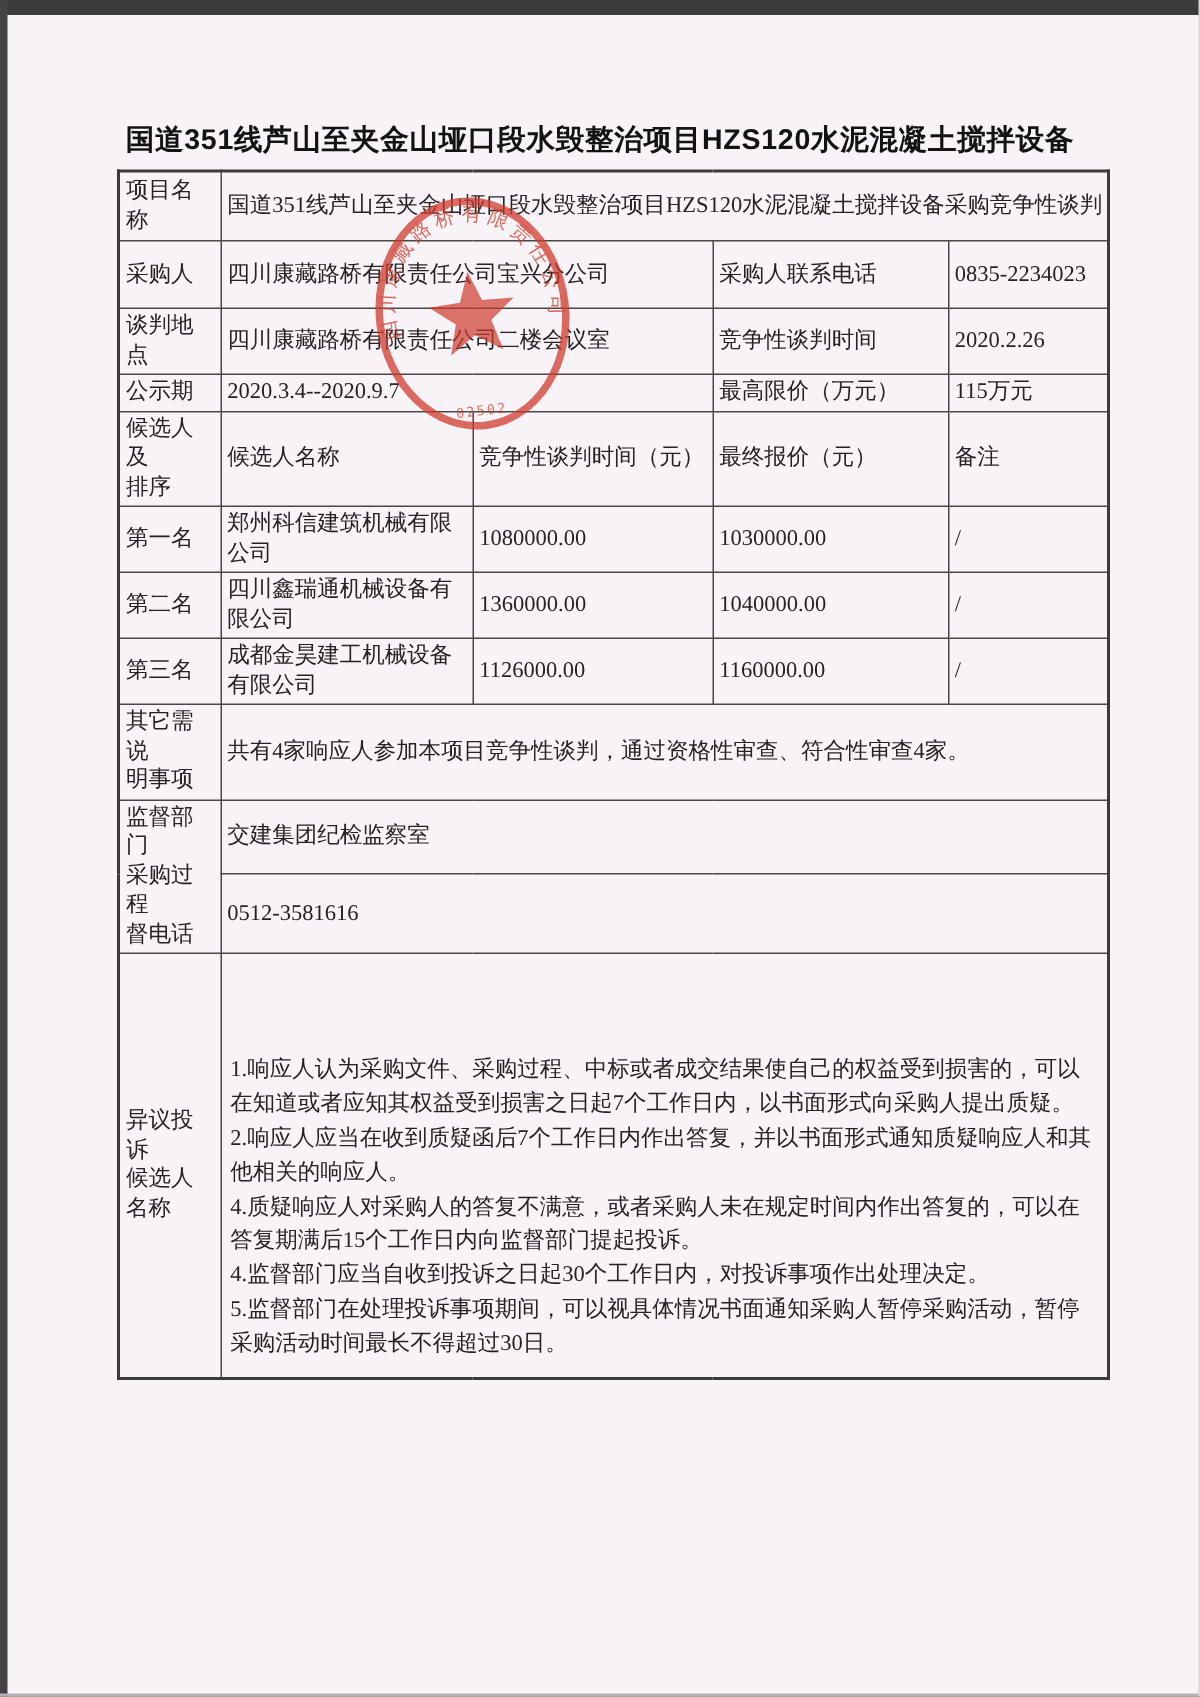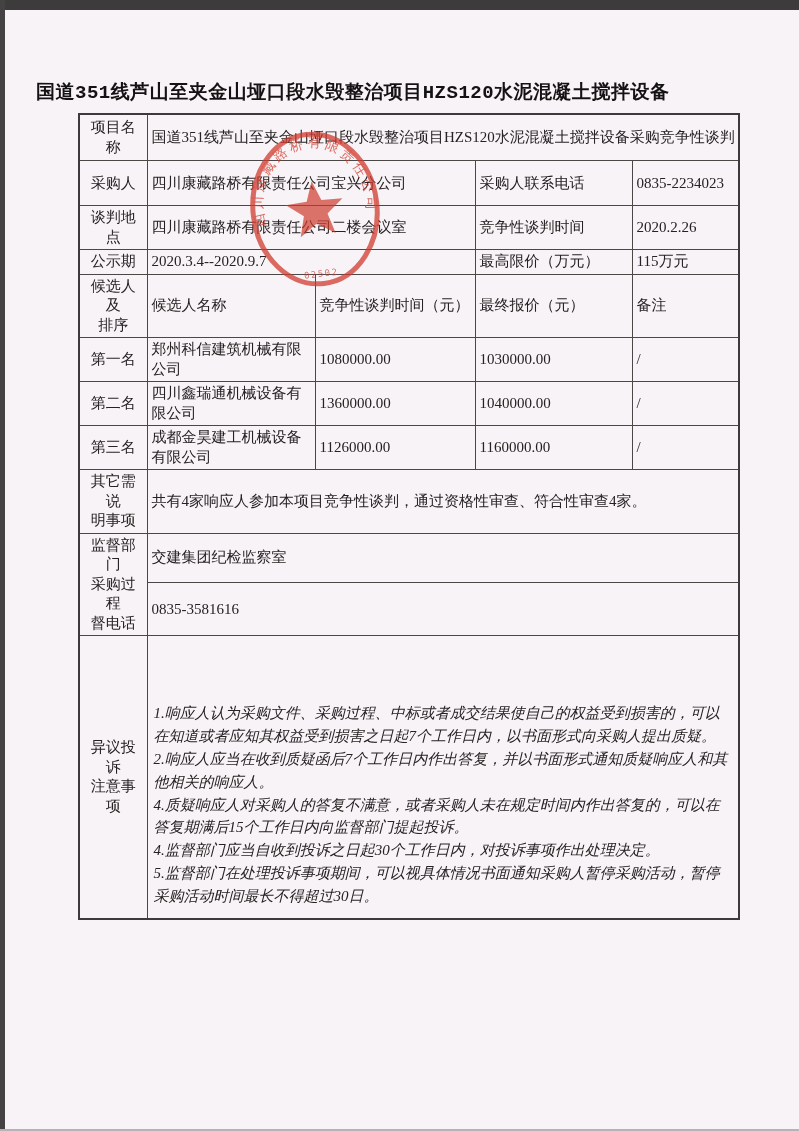--- a/index.html
+++ b/index.html
@@ -9,48 +9,48 @@
     font-family:"Liberation Serif","DejaVu Serif",serif;
     color:#262223;
   }
   .edge-top{position:absolute;top:0;left:0;right:0;height:10px;background:#3e3b3c;}
   .edge-left{position:absolute;top:0;left:0;bottom:0;width:5px;background:#454243;}
   .edge-bottom{position:absolute;bottom:0;left:0;right:0;height:2px;background:#b9b1b5;}
   .edge-right{position:absolute;top:0;right:0;bottom:0;width:1px;background:#ddd5da;}
 
   .title{
     padding-top:80px;margin:0 36px 5px 36px;
-    font-family:Liberation Mono, monospace;
+    text-align:center;font-family:Liberation Sans, sans-serif;
     font-weight:bold;font-size:19px;line-height:1.47;color:#141213;
     letter-spacing:.5px;
   }
 
   table.doc{
     border-collapse:collapse;table-layout:fixed;
     width:660px;margin-left:78px;
     border:2px solid #3d3a3b;
   }
   table.doc td{
     border:1.5px solid #4a4747;
     padding:2px 4px;
     font-size:15px;line-height:1.3;
     vertical-align:middle;
     overflow:hidden;
   }
-  td.lab{padding:2px 2px 2px 4px;text-align:center;margin-left:44px;}
+  td.lab{padding:2px 2px 2px 4px;text-align:left;margin-left:44px;}
   td.c{}
   td.l{text-align:left;}
   .pre{white-space:pre-line;}
   td.longline{white-space:nowrap;font-size:14px;}
   td.notice-cell{vertical-align:top;}
   .notice{
     padding:64px 2px 8px 2px;
     font-size:15px;line-height:1.52;text-align:left;
   }
-  .notice div{margin:0;font-style:italic;}
+  .notice div{margin:0;}
 
   .seal{position:absolute;left:249px;top:129px;width:136px;height:162px;opacity:.82;pointer-events:none;}
 </style>
 </head>
 <body>
 
 <div class="page">
   <div class="edge-top"></div>
   <div class="edge-left"></div>
   <div class="edge-bottom"></div>
@@ -135,26 +135,26 @@
       <td colspan="4" class="c">共有4家响应人参加本项目竞争性谈判，通过资格性审查、符合性审查4家。</td>
     </tr>
 
     <tr style="height:37px">
       <td class="lab pre" rowspan="2">监督部门
 采购过程
 督电话</td>
       <td colspan="4" class="c">交建集团纪检监察室</td>
     </tr>
     <tr style="height:40px">
-      <td colspan="4" class="c">0835-3581616</td>
+      <td colspan="4" class="c">0512-3581616</td>
     </tr>
 
     <tr style="height:270px">
       <td class="lab pre">异议投诉
-注意事项</td>
+候选人名称</td>
       <td colspan="4" class="l notice-cell">
         <div class="notice">
           <div>1.响应人认为采购文件、采购过程、中标或者成交结果使自己的权益受到损害的，可以在知道或者应知其权益受到损害之日起7个工作日内，以书面形式向采购人提出质疑。</div>
           <div>2.响应人应当在收到质疑函后7个工作日内作出答复，并以书面形式通知质疑响应人和其他相关的响应人。</div>
           <div>4.质疑响应人对采购人的答复不满意，或者采购人未在规定时间内作出答复的，可以在答复期满后15个工作日内向监督部门提起投诉。</div>
           <div>4.监督部门应当自收到投诉之日起30个工作日内，对投诉事项作出处理决定。</div>
           <div>5.监督部门在处理投诉事项期间，可以视具体情况书面通知采购人暂停采购活动，暂停采购活动时间最长不得超过30日。</div>
         </div>
       </td>
     </tr>

